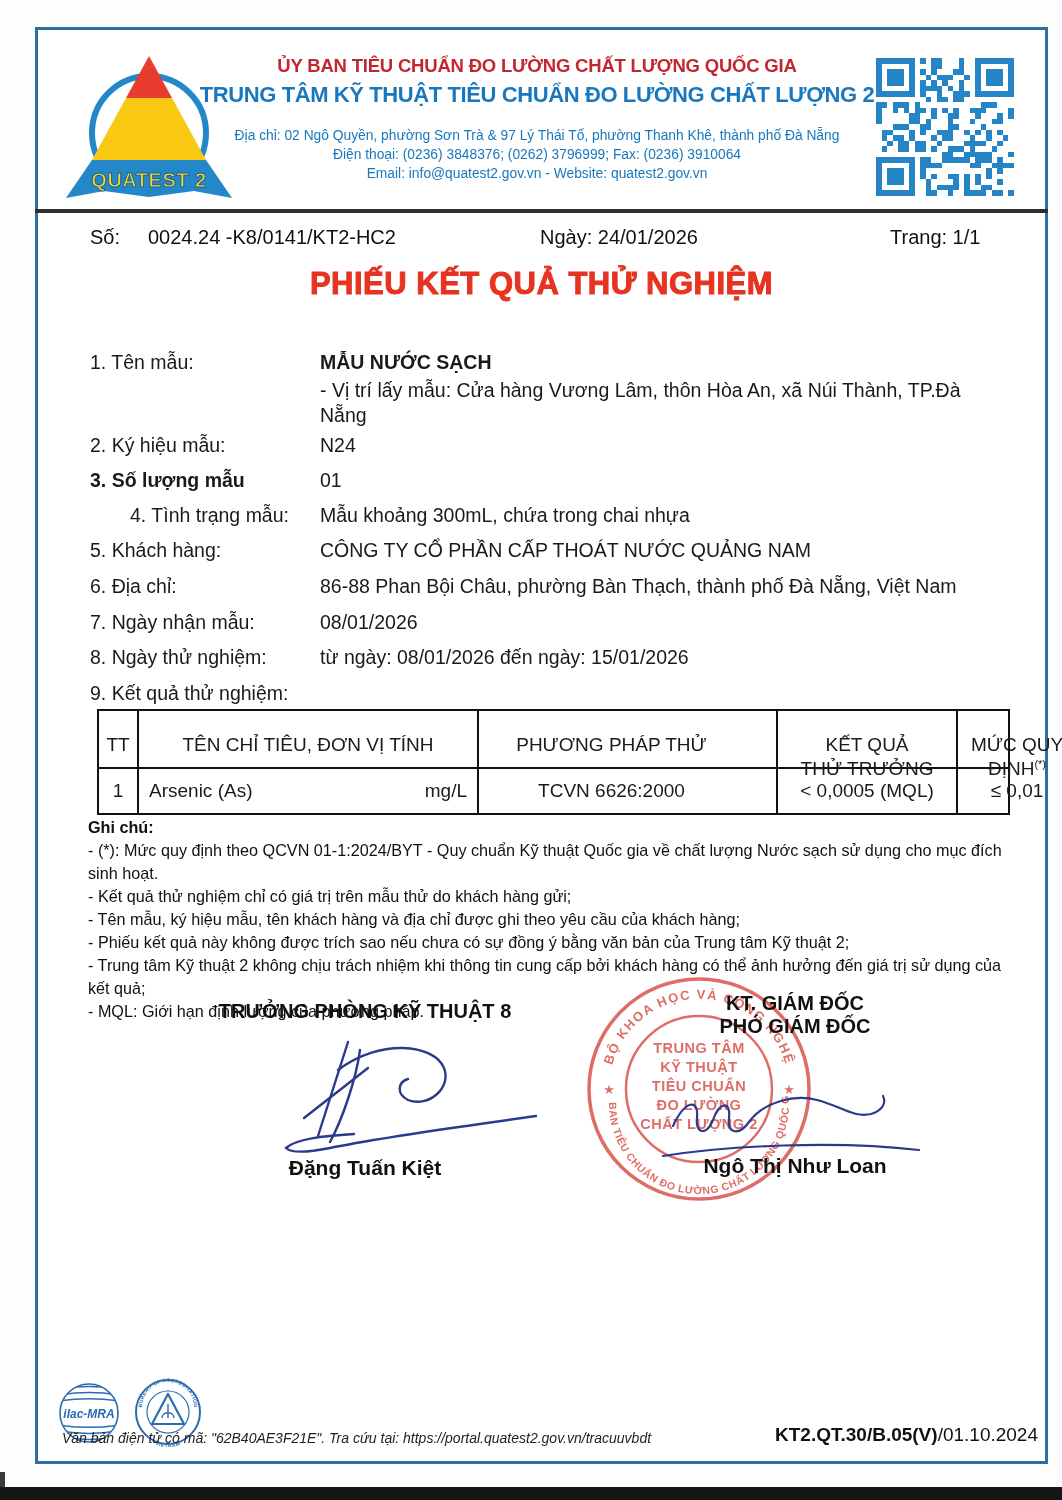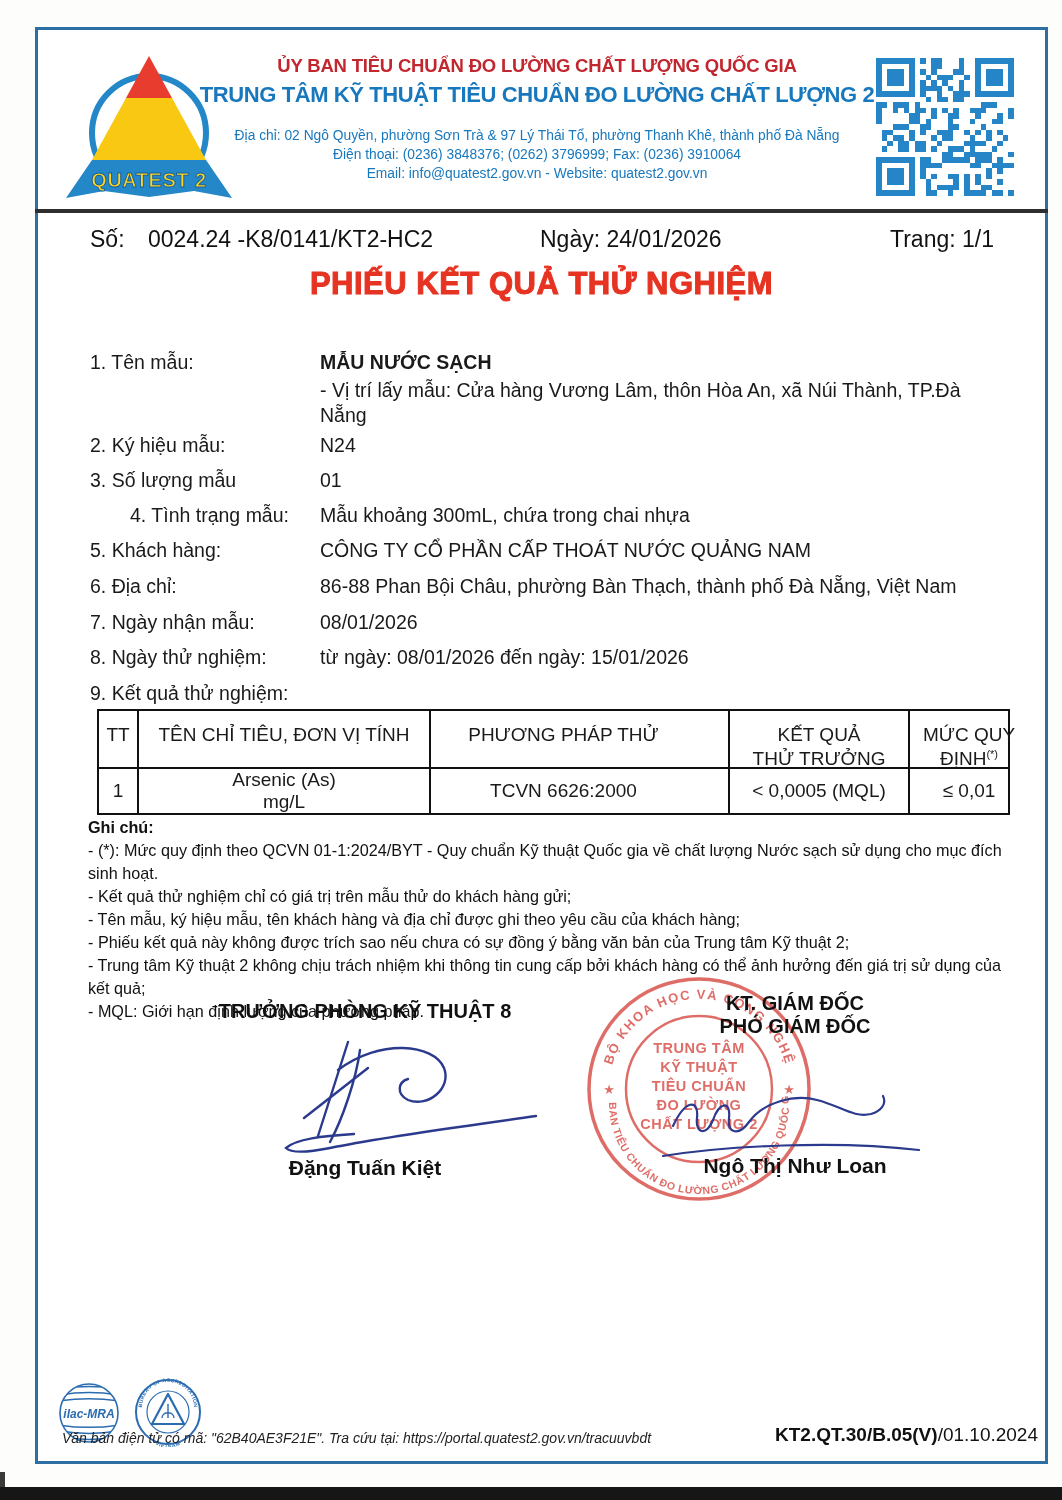--- a/index.html
+++ b/index.html
@@ -11,44 +11,44 @@
 
   
   .hdr-block { position:absolute; left:198px; top:55px; width:678px; text-align:center; }
   .hdr-agency { font-size:18.5px; font-weight:bold; color:#c2262e; letter-spacing:-0.2px; white-space:nowrap; }
   .hdr-center { font-size:22px; font-weight:bold; color:#1878bd; letter-spacing:-0.4px; margin-top:5px; white-space:nowrap; }
   .hdr-sub { font-size:13.8px; color:#1878bd; margin-top:20px; white-space:nowrap; }
   .hdr-sub2 { font-size:13.8px; color:#1878bd; margin-top:4px; }
   .sep { position:absolute; left:35px; top:209px; width:1013px; height:4px; background:#2f2f2f; }
 
   
-  .meta { position:absolute; top:226px; font-size:23px; color:#111; }
+  .meta { position:absolute; top:226px; font-size:20px; color:#111; }
   .title { position:absolute; left:35px; top:266px; width:1013px; text-align:center;
            font-size:31px; font-weight:bold; color:#e63322; -webkit-text-stroke:1px #e63322;
            letter-spacing:0.5px; }
 
   
   .f-label { position:absolute; left:90px; width:225px; font-size:19.5px; }
   .f-value { position:absolute; left:320px; width:690px; font-size:19.5px; }
   .f-sub { position:absolute; left:320px; width:655px; font-size:19.5px; line-height:1.28; }
 
   
   .tbl { position:absolute; left:97px; top:709px; width:913px; border:2px solid #111; font-size:19px; }
   .tr { display:flex; }
   .tr.head { height:56px; }
   .tr.body { height:46px; border-top:2px solid #111; }
   .td { border-left:2px solid #111; display:flex; align-items:center; justify-content:center; text-align:center; }
   .td:first-child { border-left:none; }
-  .tr.head .td { align-items:flex-start; padding-top:12px; line-height:1.25; }
+  .tr.head .td { align-items:flex-start; padding-top:22px; line-height:1.25; }
   .c-tt { width:38px; flex:none; }
-  .c-name { width:292px; flex:none; }
+  .c-name { width:340px; flex:none; }
   .c-method { width:267px; flex:none; }
   .c-result { width:180px; flex:none;margin-left:32px; }
   .c-limit { width:120px; flex:none; }
-  .cell-split { justify-content:space-between; padding:0 10px; text-align:left;flex-direction:column; }
+  .cell-split { justify-content:space-between; padding:0 10px; text-align:left; }
   sup { font-size:11px; }
 
   
   .notes { position:absolute; left:88px; top:816px; width:938px; font-size:16.2px; line-height:1.42; color:#111; }
   .notes .h { font-weight:bold; }
 
   
   .sig-title { position:absolute; text-align:center; font-weight:bold; font-size:20px; color:#111; }
   .sig-name { position:absolute; text-align:center; font-weight:bold; font-size:21px; color:#111; }
   .stamp { position:absolute; left:580px; top:970px; opacity:0.85; }
@@ -383,21 +383,21 @@
 
   <div class="title">PHIẾU KẾT QUẢ THỬ NGHIỆM</div>
 
   <div class="f-label" style="top:351px;">1. Tên mẫu:</div>
   <div class="f-value" style="top:351px; font-weight:bold;">MẪU NƯỚC SẠCH</div>
   <div class="f-sub" style="top:378px;">- Vị trí lấy mẫu: Cửa hàng Vương Lâm, thôn Hòa An, xã Núi Thành, TP.Đà Nẵng</div>
 
   <div class="f-label" style="top:434px;">2. Ký hiệu mẫu:</div>
   <div class="f-value" style="top:434px;">N24</div>
 
-  <div class="f-label" style="top:469px;">3. Số lượng mẫu</div>
+  <div class="f-label" style="top:469px;font-weight:bold;">3. Số lượng mẫu</div>
   <div class="f-value" style="top:469px;">01</div>
 
   <div class="f-label" style="top:504px;margin-left:40px;">4. Tình trạng mẫu:</div>
   <div class="f-value" style="top:504px;">Mẫu khoảng 300mL, chứa trong chai nhựa</div>
 
   <div class="f-label" style="top:539px;">5. Khách hàng:</div>
   <div class="f-value" style="top:539px;">CÔNG TY CỔ PHẦN CẤP THOÁT NƯỚC QUẢNG NAM</div>
 
   <div class="f-label" style="top:575px;">6. Địa chỉ:</div>
   <div class="f-value" style="top:575px;">86-88 Phan Bội Châu, phường Bàn Thạch, thành phố Đà Nẵng, Việt Nam</div>

